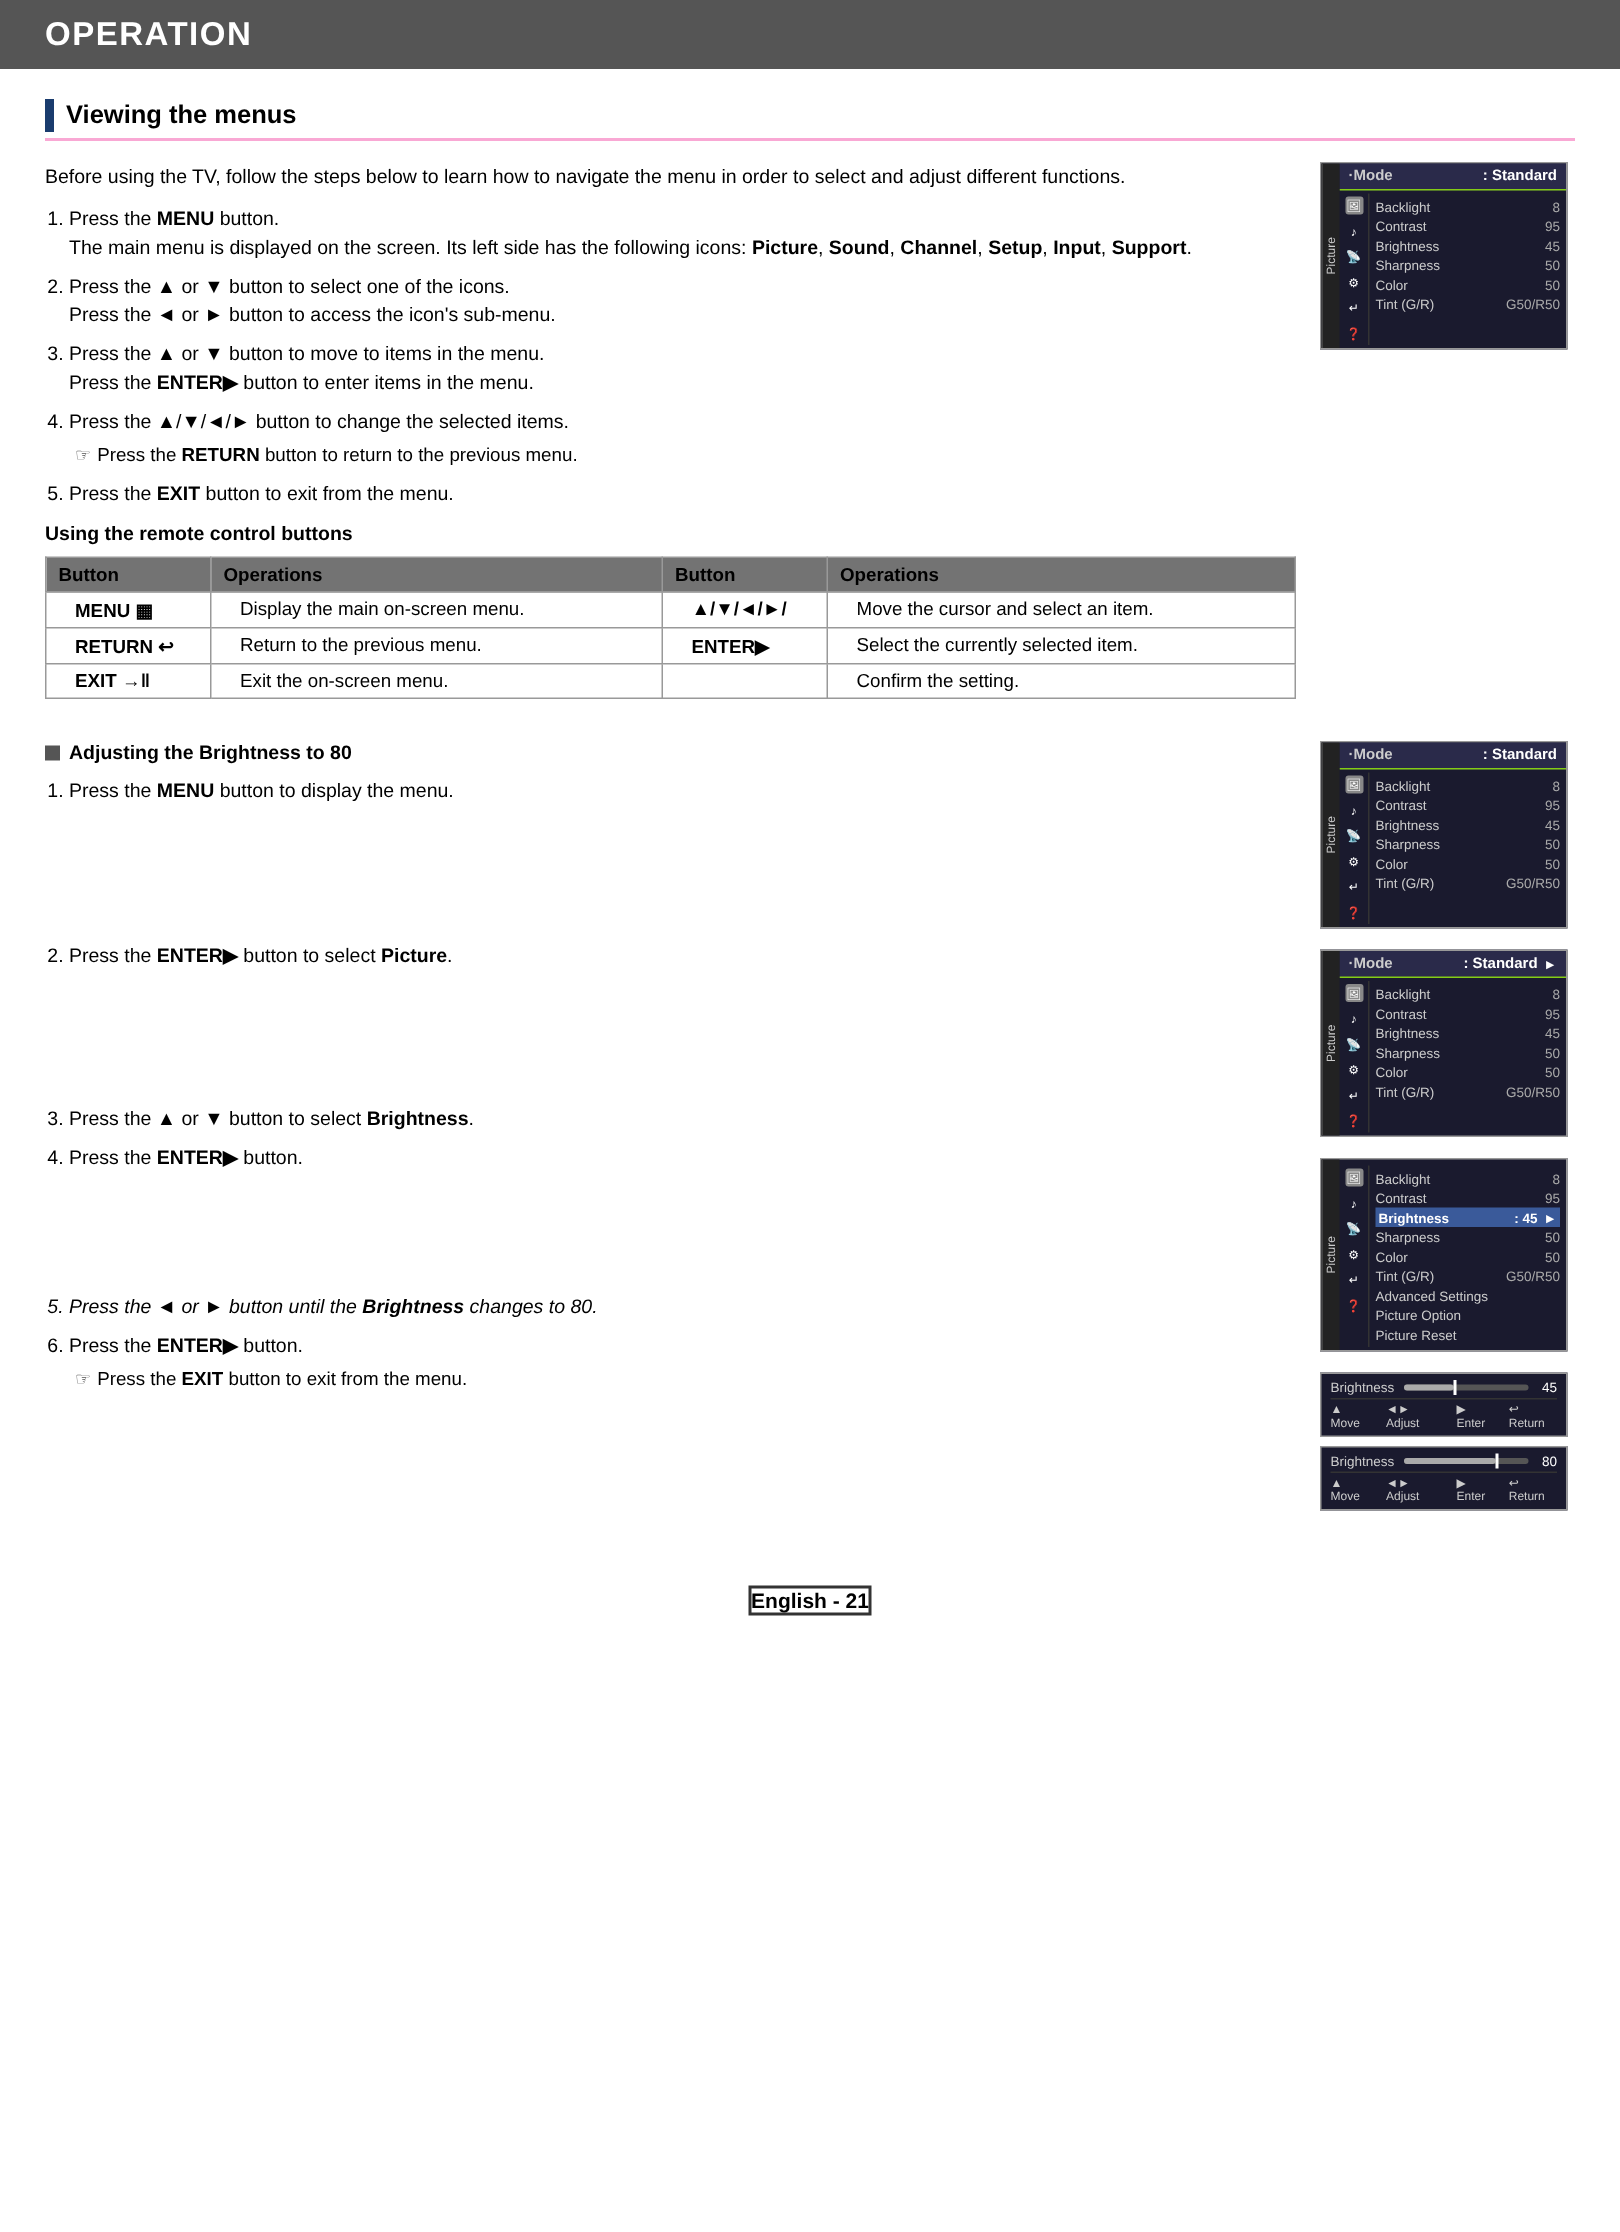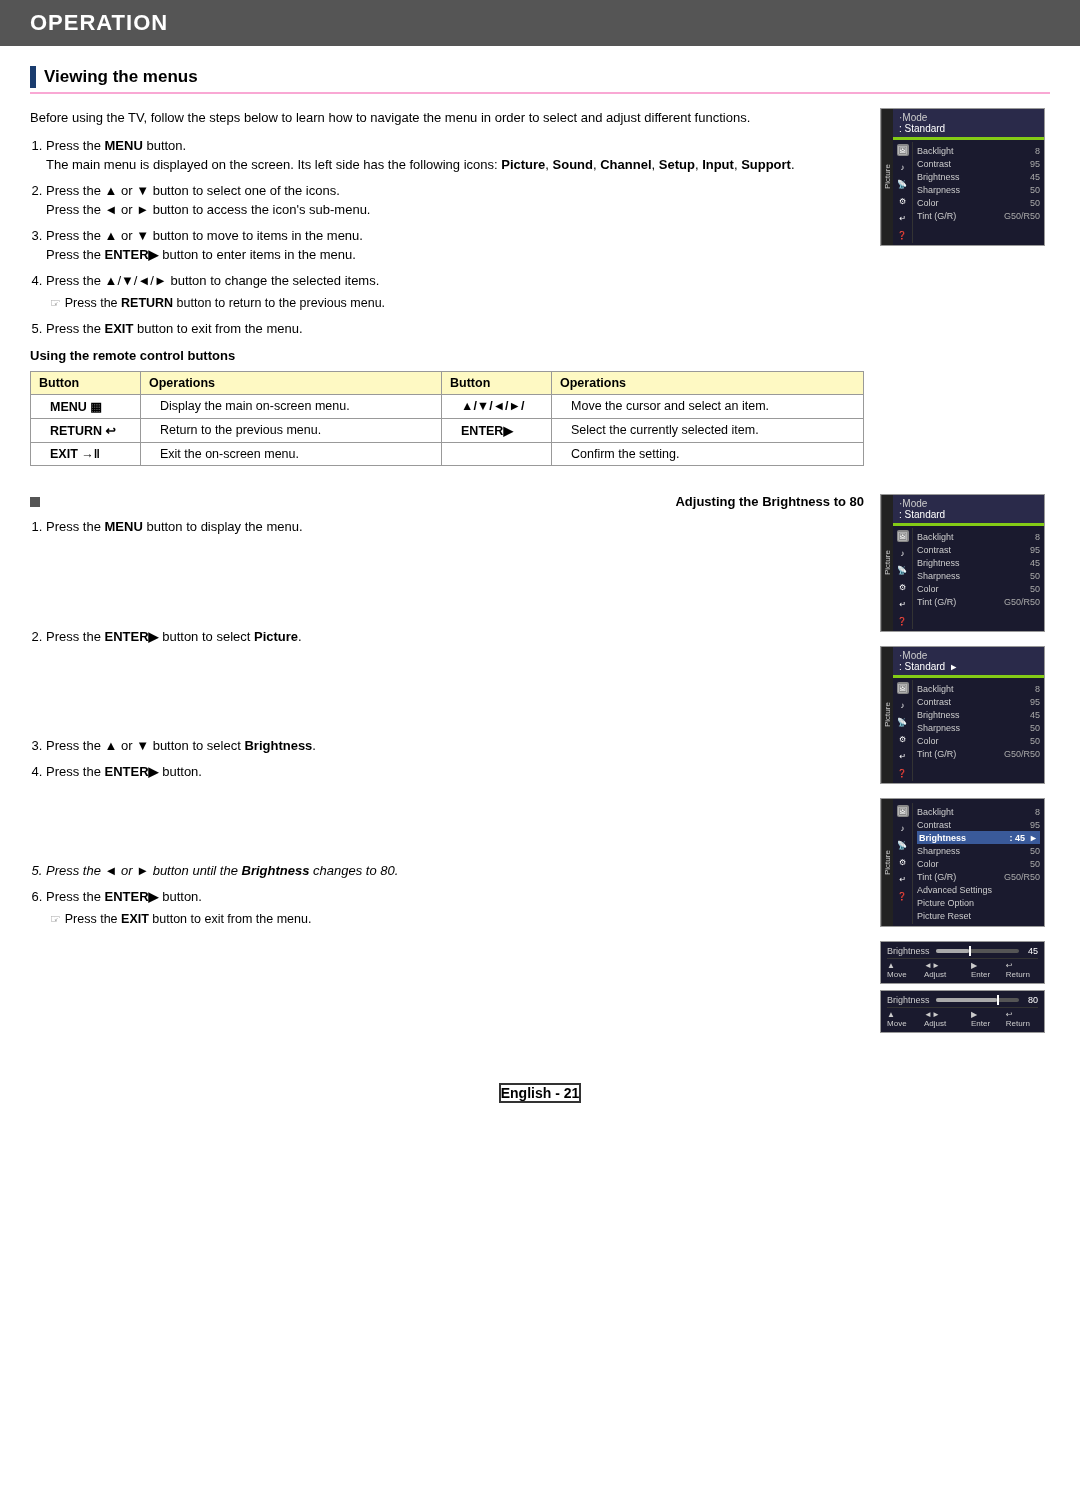--- a/index.html
+++ b/index.html
@@ -72,24 +72,23 @@
       font-size: 10px;
       width: 165px;
       padding: 0;
       margin-bottom: 8px;
     }
     .tv-menu-header {
       background: #2a2a4a;
       display: flex;
       justify-content: space-between;
       padding: 3px 6px;
-      border-bottom: 3px solid #84cc16;
+      border-bottom: 1px solid #84cc16;
       font-size: 10px;
-      font-weight: normal;
-      flex-direction: column;
+      font-weight: bold;
     }
     .tv-menu-header .mode-label { color: #ccc; }
     .tv-menu-header .mode-value { color: #fff; }
     .tv-menu-body {
       display: flex;
       padding: 2px 0;
     }
     .tv-menu-icons {
       width: 20px;
       display: flex;
@@ -144,21 +143,21 @@
 
     
     .ops-table {
       width: 100%;
       border-collapse: collapse;
       margin-top: 8px;
       margin-bottom: 14px;
       font-size: 12.5px;
     }
     .ops-table th {
-      background: #fef9c3;
+      background: #737373;
       border: 1px solid #999;
       padding: 4px 8px;
       text-align: left;
       font-weight: bold;
     }
     .ops-table td {
       border: 1px solid #999;
       padding: 4px 19px;
       vertical-align: top;
     }
@@ -180,21 +179,20 @@
       padding-bottom: 3px;
       margin-bottom: 10px;
     }
 
     .adjusting-title {
       display: flex;
       align-items: center;
       font-weight: bold;
       font-size: 13px;
       margin-bottom: 8px;
-      justify-content: space-between;
     }
     .adjusting-title .sq-icon {
       width: 10px;
       height: 10px;
       background: #555;
       margin-right: 6px;
       display: inline-block;
     }
 
     

